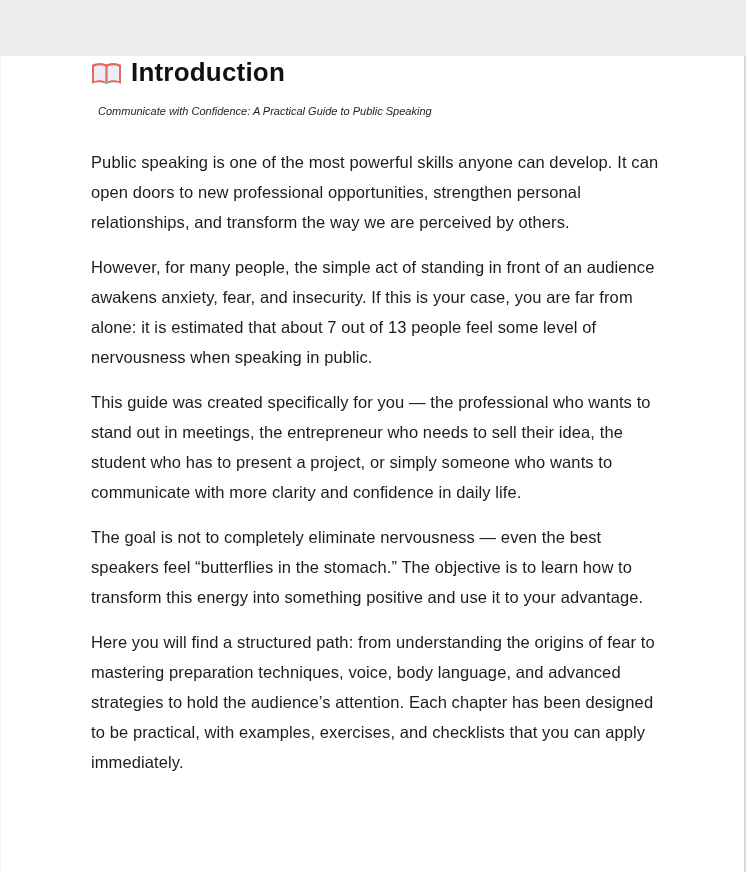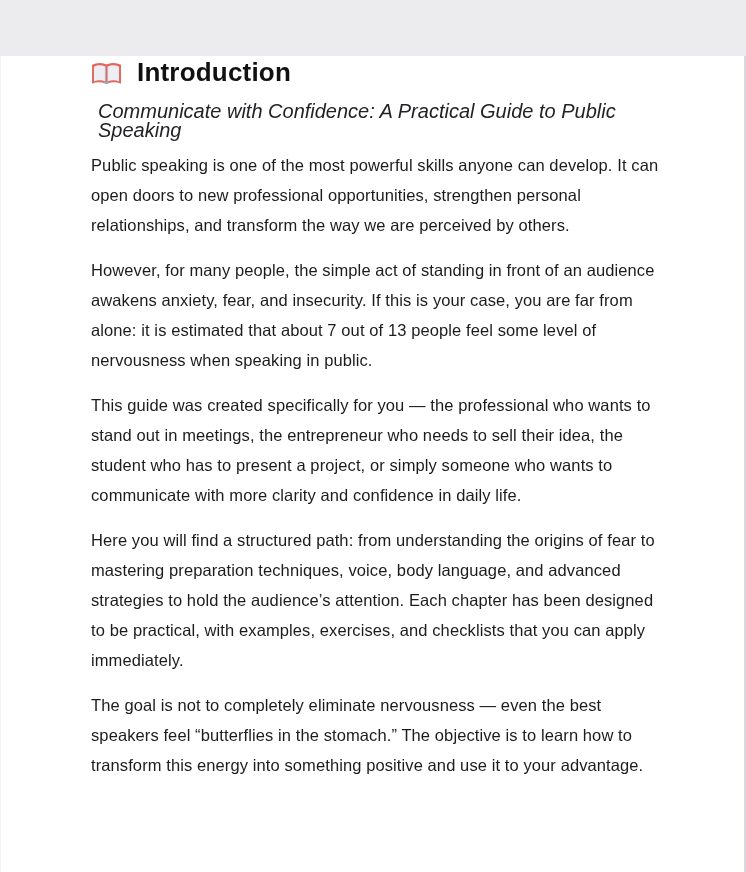--- a/index.html
+++ b/index.html
@@ -24,50 +24,50 @@
   }
   .doc-heading {
     margin: 56px 90px 4px 90px;
     font-size: 26px;
     line-height: 32px;
     font-weight: bold;
     color: #111111;
     letter-spacing: 0.2px;
     display: flex;
     align-items: center;
-    gap: 15px;
+    gap: 9px;
   }
   .book-icon {
     display: inline-block;
     width: 31px;
     height: 27px;
     flex: 0 0 auto;
     position: relative;
     top: 1px;
   }
   .doc-subtitle {
     margin: 14px 90px 8px 97px;
-    font-size: 20px;
+    font-size: 11px;
     line-height: 19px;
     font-style: italic;
     color: #222326;
   }
   .doc-body {
     margin: 0 88px 0 90px;
     width: 568px;
   }
   .doc-body p {
     margin: 15px 0 0 0;
     font-size: 16.5px;
     line-height: 30px;
     color: #1b1c1e;
     letter-spacing: 0.1px;
   }
   .doc-body p.first {
-    margin-top: 10px;
+    margin-top: 26px;
   }
 </style>
 </head>
 <body>
 
 <div class="page">
 
   <h1 class="doc-heading">
     <span class="book-icon">
       <svg width="31" height="27" viewBox="0 0 32 28" xmlns="http://www.w3.org/2000/svg">
@@ -80,17 +80,17 @@
     </span>
     <span>Introduction</span>
   </h1>
 
   <div class="doc-subtitle">Communicate with Confidence: A Practical Guide to Public Speaking</div>
 
   <div class="doc-body">
     <p class="first">Public speaking is one of the most powerful skills anyone can develop. It can open doors to new professional opportunities, strengthen personal relationships, and transform the way we are perceived by others.</p>
     <p>However, for many people, the simple act of standing in front of an audience awakens anxiety, fear, and insecurity. If this is your case, you are far from alone: it is estimated that about 7 out of 13 people feel some level of nervousness when speaking in public.</p>
     <p>This guide was created specifically for you — the professional who wants to stand out in meetings, the entrepreneur who needs to sell their idea, the student who has to present a project, or simply someone who wants to communicate with more clarity and confidence in daily life.</p>
+    <p>The goal is not to completely eliminate nervousness — even the best speakers feel “butterflies in the stomach.” The objective is to learn how to transform this energy into something positive and use it to your advantage.</p>
     <p>Here you will find a structured path: from understanding the origins of fear to mastering preparation techniques, voice, body language, and advanced strategies to hold the audience’s attention. Each chapter has been designed to be practical, with examples, exercises, and checklists that you can apply immediately.</p>
-    <p>The goal is not to completely eliminate nervousness — even the best speakers feel “butterflies in the stomach.” The objective is to learn how to transform this energy into something positive and use it to your advantage.</p>
   </div>
 
 </div>
 
 </body></html>

